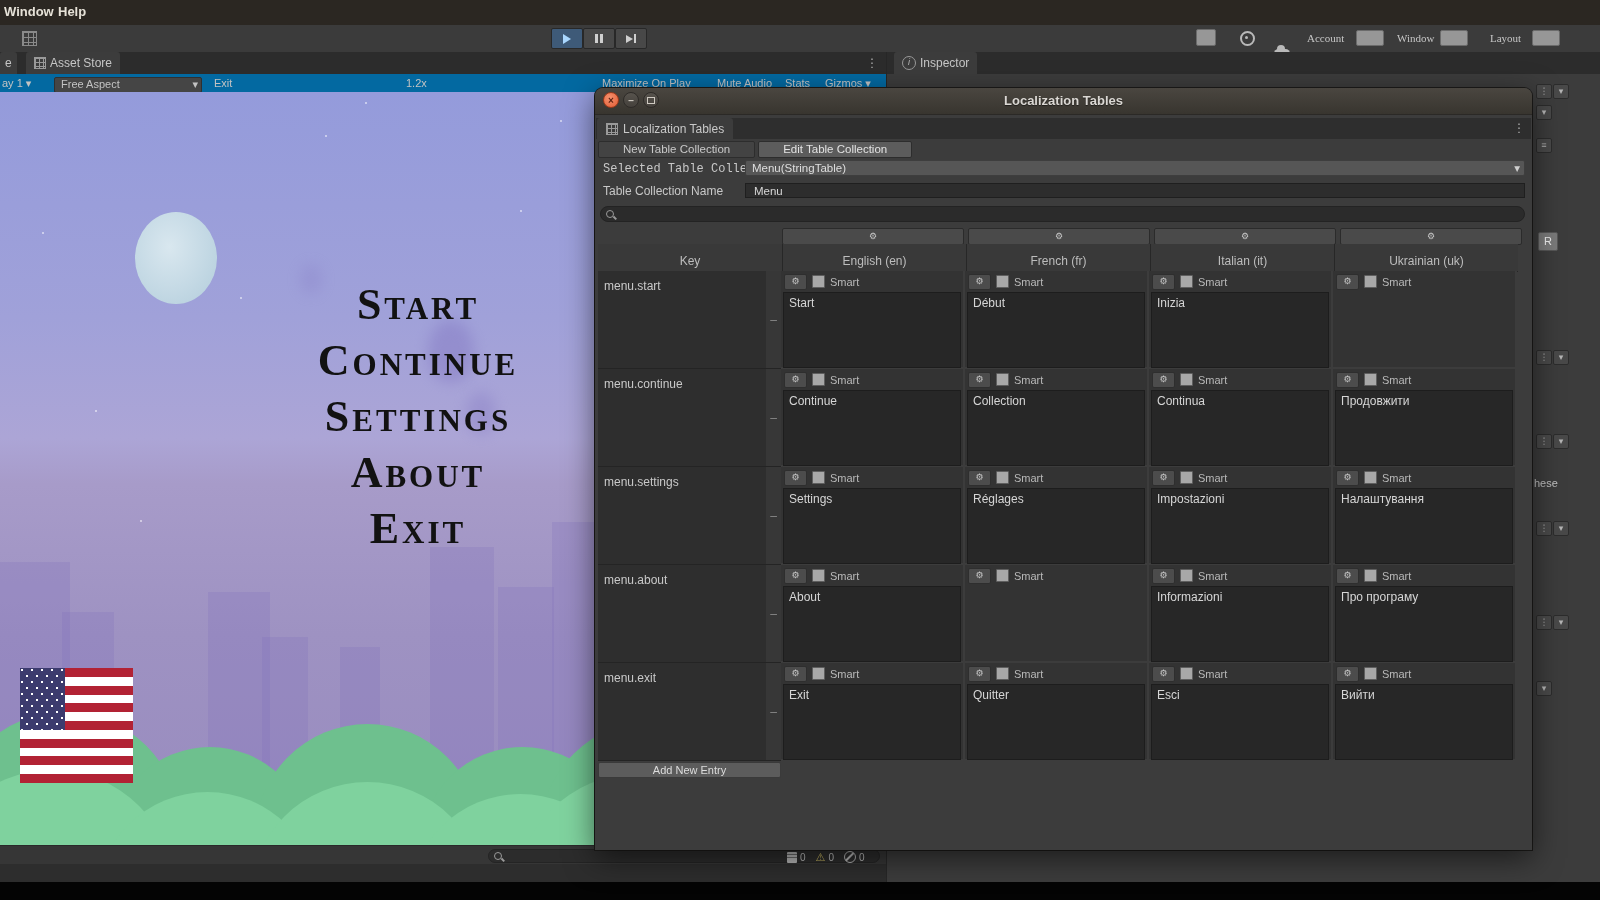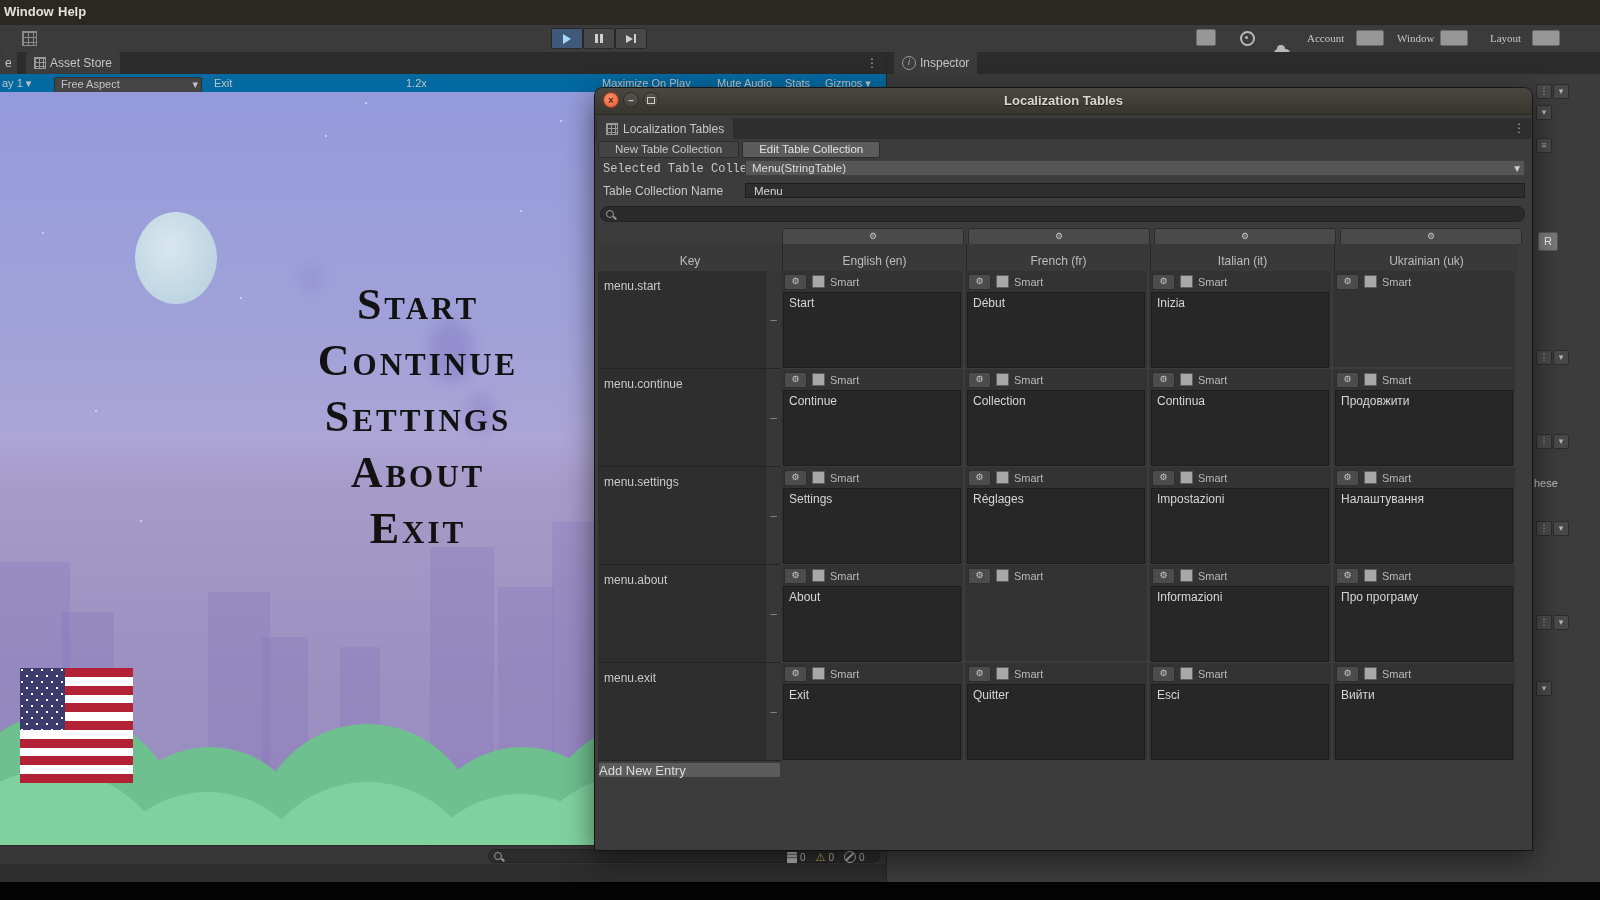--- a/index.html
+++ b/index.html
@@ -106,21 +106,21 @@
   .wbtn{position:absolute;top:4px;width:16px;height:16px;border-radius:50%;box-sizing:border-box;
         display:flex;align-items:center;justify-content:center;font-size:10px;font-weight:bold;}
   .wbtn.close{left:8px;background:radial-gradient(circle at 40% 35%,#f6926f,#e25b33);border:1px solid #9c3a1c;color:#5c1f10;}
   .wbtn.minmax{background:linear-gradient(#57534d,#45413c);border:1px solid #2e2b28;color:#cfcac2;}
   .sq{width:6px;height:5px;border:1px solid #cfcac2;}
   .loc-tabstrip{position:absolute;left:1px;top:30px;width:935px;height:21px;background:#2e2e2e;}
   .loc-tab{position:absolute;left:1px;top:0;height:21px;background:#3c3c3c;border-radius:3px 3px 0 0;
            display:flex;align-items:center;gap:5px;padding:0 9px;font-size:12px;color:#c8c8c8;}
   .loc-btnrow{position:absolute;left:3px;top:53px;display:flex;gap:3px;}
   .loc-btn{background:#434343;border:1px solid #2d2d2d;border-radius:2px;font-size:11.5px;color:#c9c9c9;
-           height:15px;line-height:15px;padding:0 16px;}
+           height:15px;line-height:15px;padding:0 24px;}
   .loc-btn.active{background:#5c5c5c;color:#e2e2e2;}
   .f-label{position:absolute;left:8px;font-size:12px;color:#c8c8c8;}
   .popup{position:absolute;left:150px;width:780px;height:16px;background:#565656;border:1px solid #3e3e3e;
          border-radius:2px;font-size:11.5px;color:#dedede;line-height:15px;padding-left:6px;box-sizing:border-box;}
   .popup .car{position:absolute;right:4px;top:0;color:#cfcfcf;}
   .tfield{position:absolute;left:150px;width:780px;height:15px;background:#2d2d2d;border:1px solid #1f1f1f;
           font-size:11.5px;color:#d6d6d6;line-height:14px;padding-left:8px;box-sizing:border-box;}
   .loc-search{position:absolute;left:5px;top:118px;width:923px;height:14px;background:#2b2b2b;
               border:1px solid #232323;border-radius:8px;}
   .colbtn-row{position:absolute;left:3px;top:140px;display:flex;}
@@ -142,21 +142,21 @@
   .lang-cell{width:184px;box-sizing:border-box;background:#333333;border-right:2px solid #3c3c3c;
              border-bottom:2px solid #3c3c3c;}
   .cell-strip{height:15px;display:flex;align-items:center;gap:5px;margin:3px 2px 3px 3px;}
   .gear-chip{width:21px;height:14px;background:#4c4c4c;border:1px solid #2e2e2e;border-radius:2px;
              display:flex;align-items:center;justify-content:center;}
   .cbx{width:11px;height:11px;background:#a8a8a8;border:1px solid #5f5f5f;border-radius:1px;}
   .smart-label{font-size:11px;color:#b9b9b9;}
   .cell-text{margin:0 2px 0 2px;height:68px;background:#272727;border:1px solid #1d1d1d;
              font-size:12px;color:#d6d6d6;padding:3px 5px;overflow:hidden;}
   .add-btn{position:absolute;left:3px;top:674px;width:183px;height:16px;background:#5c5c5c;border:1px solid #3a3a3a;
-           border-radius:2px;font-size:13px;color:#dcdcdc;line-height:15px;box-sizing:border-box;}
+           border-radius:2px;font-size:11px;color:#dcdcdc;text-align:center;line-height:15px;box-sizing:border-box;}
 </style>
 </head>
 <body>
 
 <div class="page">
 
   <div class="a menubar">
     <span style="left:4px;">Window</span>
     <span style="left:58px;">Help</span>
   </div>

